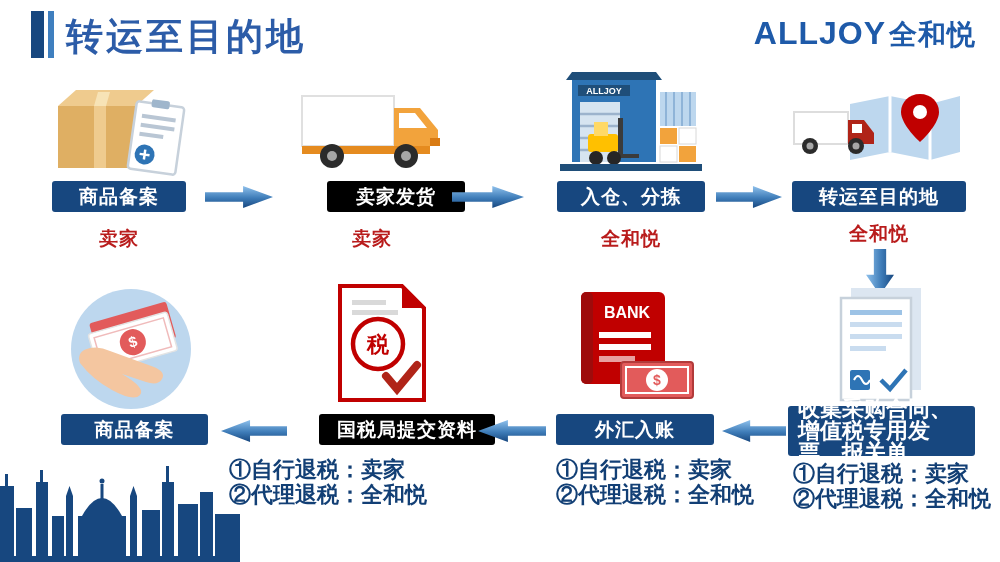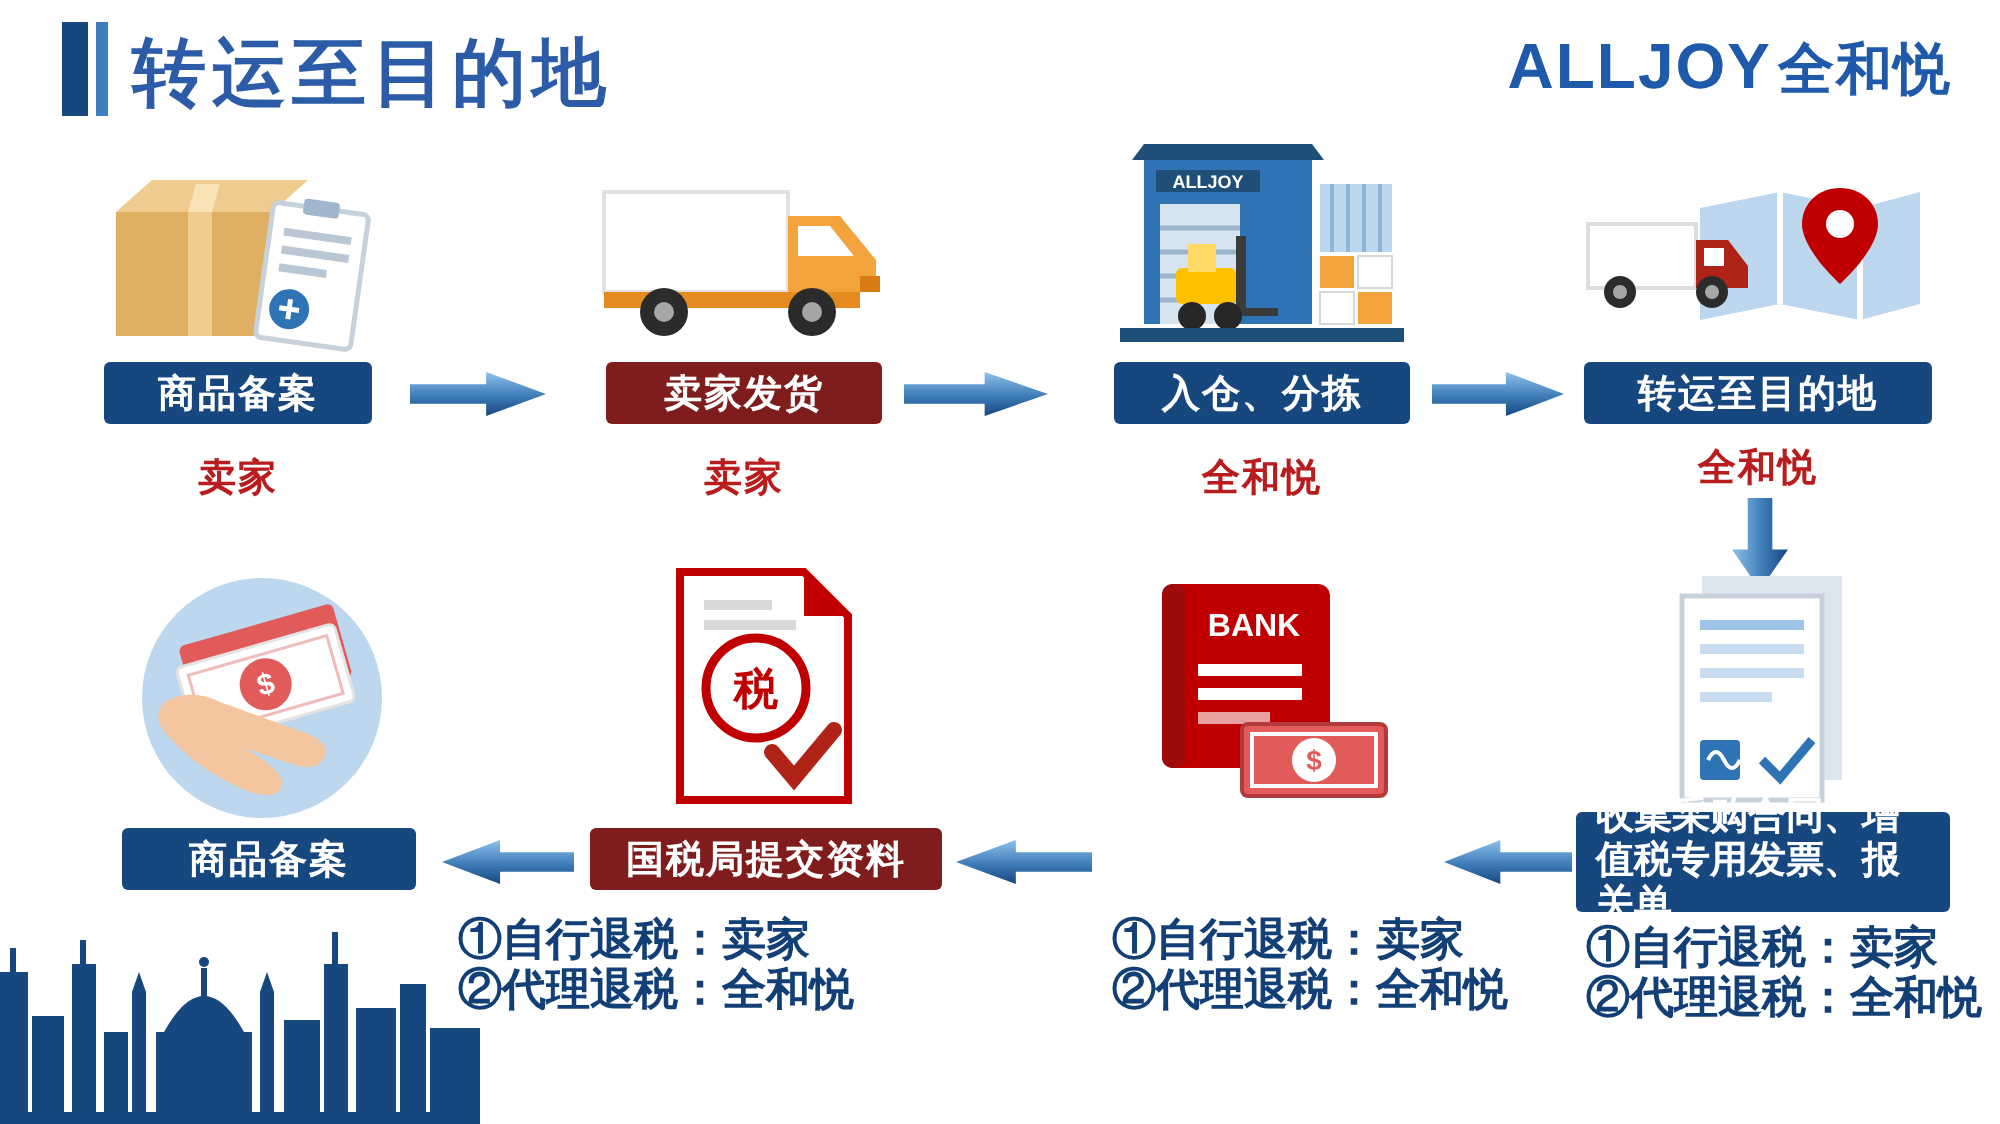--- a/index.html
+++ b/index.html
@@ -17,22 +17,22 @@
            color:#2C5CA8; letter-spacing:3px; white-space:nowrap; }
   .logo { position:absolute; right:24px; top:15px; display:flex; align-items:baseline; color:#1E5AA9; }
   .logo-en { font-size:32px; font-weight:bold; letter-spacing:1px; }
   .logo-cn { font-size:28px; font-weight:bold; letter-spacing:1px; margin-left:3px; }
 
   
   .step-label { position:absolute; height:31px; display:flex; align-items:center; justify-content:center;
                 color:#fff; font-weight:bold; font-size:19px; letter-spacing:1px; border-radius:3px;
                 text-align:left; }
   .bg-dark  { background:#17477F; }
-  .bg-light { background:#7f1d1d; }
-  .two-line { height:50px; font-size:19px; line-height:22px; padding:3px 10px; letter-spacing:0; }
+  .bg-light { background:#000000;margin-left:24px; }
+  .two-line { height:50px; font-size:22px; line-height:22px; padding:3px 10px; letter-spacing:0; }
 
   .actor { position:absolute; color:#b91c1c; font-weight:bold; font-size:19px;
            letter-spacing:1px; text-align:center; }
 
   .notes { position:absolute; color:#123F75; font-weight:bold; font-size:22px;
            line-height:25px; white-space:nowrap; }
 
   
   .arrow { position:absolute; background:linear-gradient(180deg,#8FC1EC 0%,#3E7CB8 55%,#17477F 100%); }
   .arrow.right { clip-path:polygon(0 28%,56% 28%,56% 0,100% 50%,56% 100%,56% 72%,0 72%); }
@@ -178,20 +178,21 @@
     <rect x="17" y="36" width="52" height="5" fill="#C9DCEF"></rect>
     <rect x="17" y="48" width="52" height="5" fill="#C9DCEF"></rect>
     <rect x="17" y="60" width="36" height="5" fill="#C9DCEF"></rect>
     <rect x="17" y="84" width="20" height="20" rx="2" fill="#2E74B5"></rect>
     <path d="M21 94 q4 -8 8 0 t8 0" stroke="#FFFFFF" stroke-width="2" fill="none"></path>
     <path d="M48 94 l9 9 l16 -19" stroke="#2E74B5" stroke-width="4.5" fill="none"></path>
   </svg>
 
   <div class="step-label bg-dark" style="left:61px;top:414px;width:147px">商品备案</div>
   <div class="step-label bg-light" style="left:295px;top:414px;width:176px">国税局提交资料</div>
+  <div class="step-label bg-dark" style="left:556px;top:414px;width:158px">外汇入账</div>
   <div class="step-label bg-dark two-line" style="left:788px;top:406px;width:187px">收集采购合同、增值税专用发票、报关单</div>
 
   <div class="arrow left" style="left:221px;top:420px;width:66px;height:22px"></div>
   <div class="arrow left" style="left:478px;top:420px;width:68px;height:22px"></div>
   <div class="arrow left" style="left:722px;top:420px;width:64px;height:22px"></div>
 
   <div class="notes" style="left:229px;top:457px">
     <div>①自行退税：卖家</div>
     <div>②代理退税：全和悦</div>
   </div>

